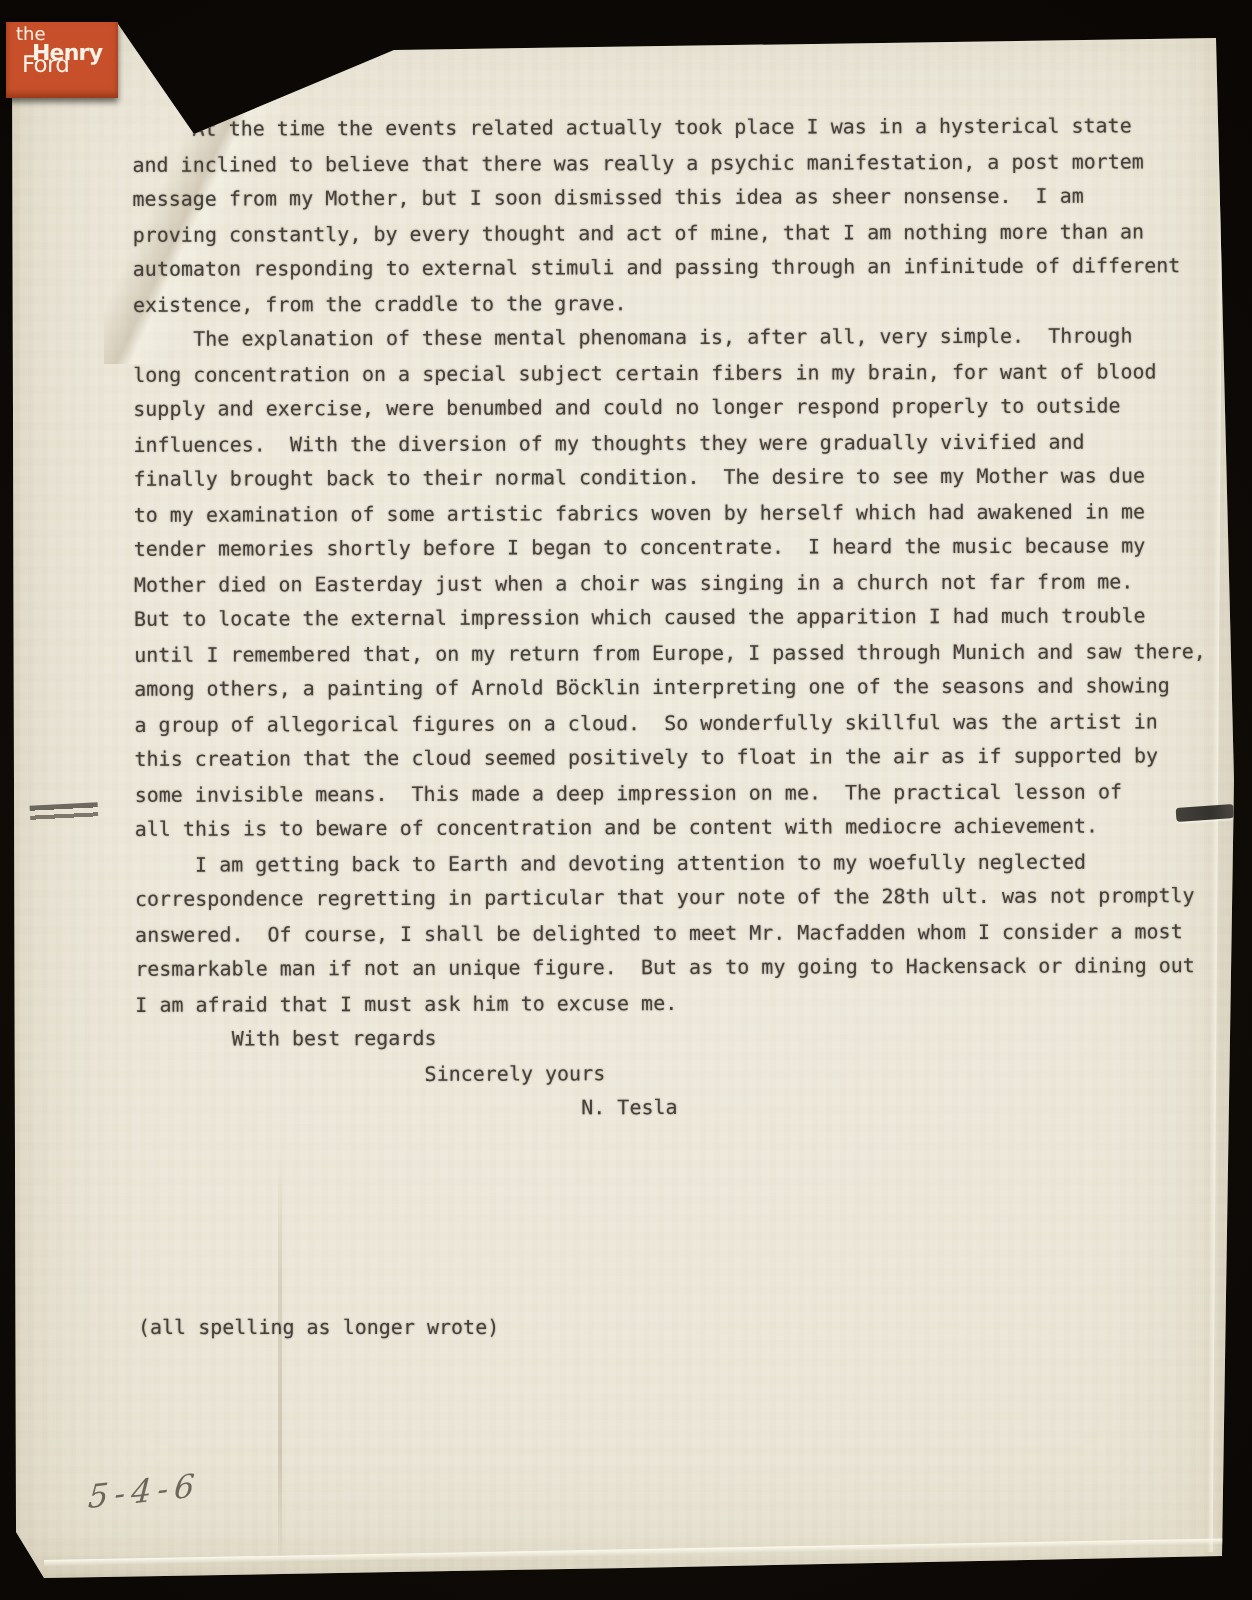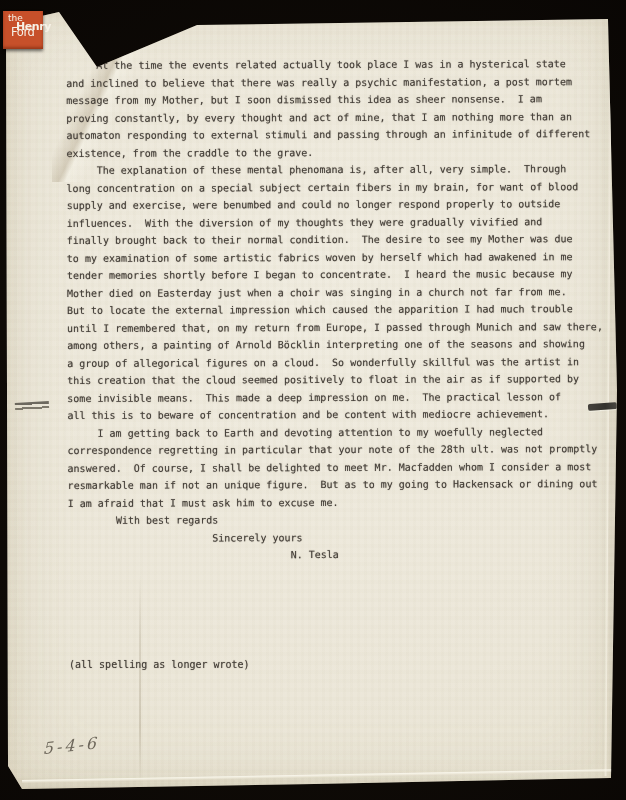--- a/index.html
+++ b/index.html
@@ -45,21 +45,21 @@
     background:linear-gradient(180deg, rgba(252,250,240,.95), rgba(225,218,198,.5));
     transform:rotate(-1.05deg);transform-origin:left center;
   }
   .edge-highlight-right{
     position:absolute;left:606px;top:22px;width:3px;height:754px;
     background:linear-gradient(90deg, rgba(252,250,240,.0), rgba(250,246,234,.75));
     transform:rotate(.4deg);
   }
   
   .logo{
-    position:absolute;left:3px;top:11px;width:40px;height:38px;
+    position:absolute;left:3px;top:11px;width:56px;height:38px;
     background:#c7502a;
     box-shadow:0 2px 3px rgba(0,0,0,.55), inset 0 -2px 3px rgba(120,40,15,.6);
     color:#f6f2e7;
   }
   .logo span{position:absolute;display:block;line-height:1;}
   .logo .the{left:5px;top:3px;font-size:9px;font-weight:400;letter-spacing:0;}
   .logo .henry{left:13px;top:10px;font-size:11px;font-weight:700;letter-spacing:-.4px;}
   .logo .ford{left:8px;top:16px;font-size:11.5px;font-weight:400;letter-spacing:-.4px;text-align:center;}
   
   .staple{position:absolute;}

